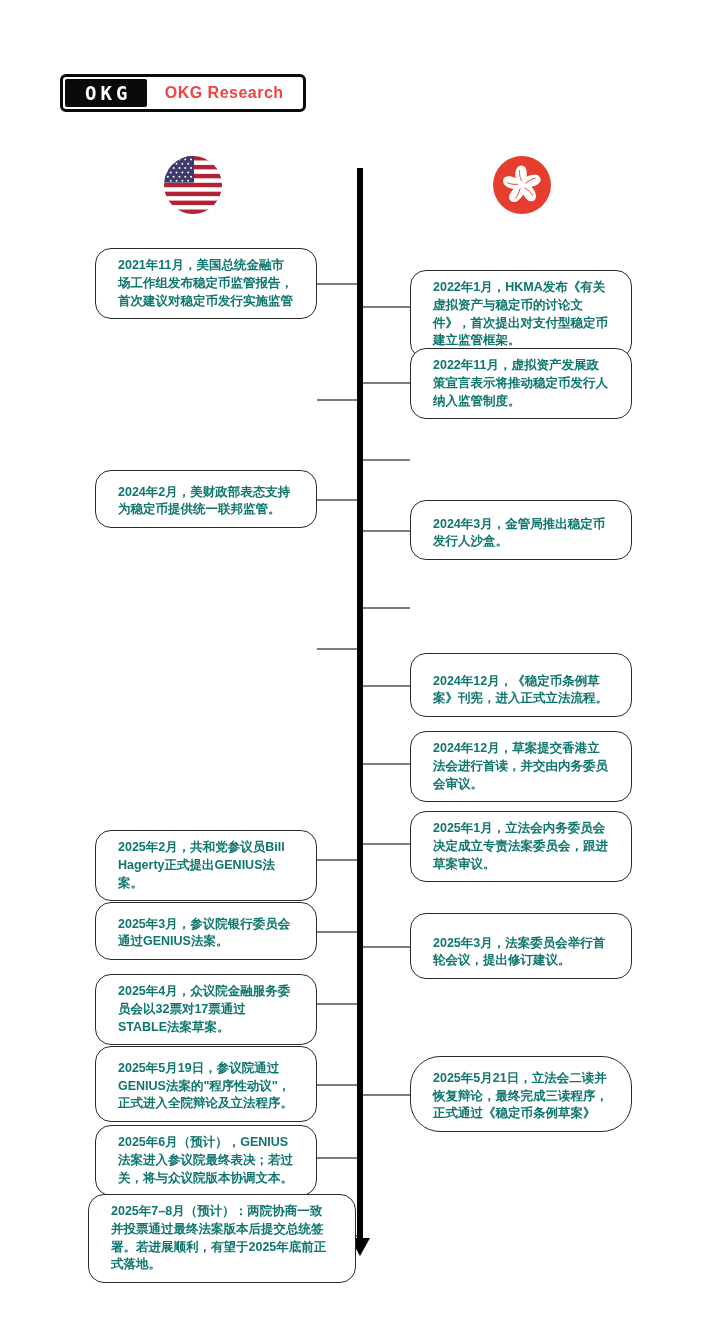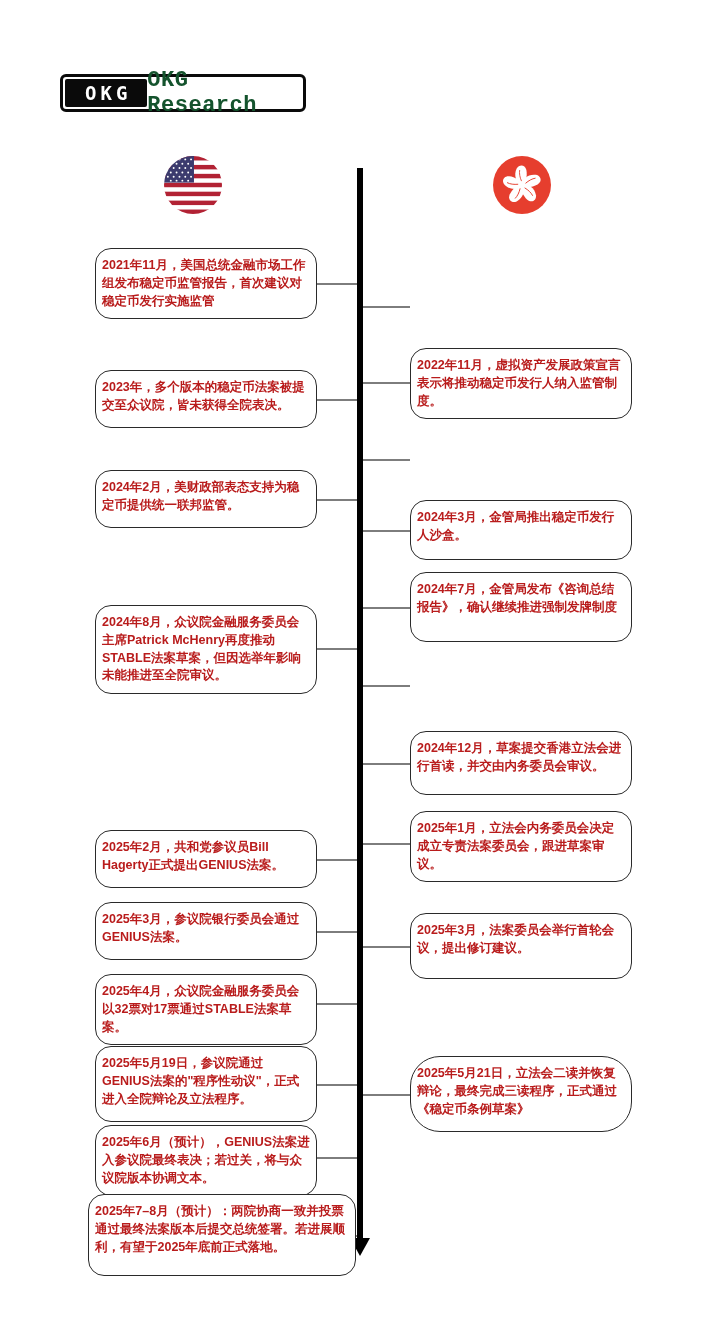--- a/index.html
+++ b/index.html
@@ -8,36 +8,36 @@
 
   
   .logo{position:absolute;left:60px;top:66px;width:246px;height:38px;
         border:3px solid #0a0a0a;border-radius:6px;background:#fff;
         display:flex;align-items:stretch;padding:2px;box-sizing:border-box;}
   .logo-mark{background:#0a0a0a;color:#fff;border-radius:2px;
         font-family:"DejaVu Sans Mono",monospace;font-weight:bold;font-size:19px;
         letter-spacing:4px;display:flex;align-items:center;justify-content:center;
         padding:0 16px 0 20px;}
   .logo-text{flex:1;display:flex;align-items:center;justify-content:center;
-        font-weight:bold;font-size:22px;color:#14532d;letter-spacing:0.5px;font-family:Liberation Mono, monospace;}
+        font-weight:bold;font-size:16px;color:#ef4444;letter-spacing:0.5px;}
 
   
   .flag{position:absolute;width:58px;height:58px;}
 
   
   .axis{position:absolute;left:357px;top:160px;width:6px;height:1072px;background:#000;}
   .axis-arrow{position:absolute;left:350px;top:1230px;width:0;height:0;
         border-left:10px solid transparent;border-right:10px solid transparent;
         border-top:18px solid #000;}
 
   
   .box{position:absolute;box-sizing:border-box;width:222px;background:#fff;
-       border:1.5px solid #2a2a2a;border-radius:16px;padding:8px 6px;
-       font-size:12.5px;line-height:1.42;font-weight:600;color:#b91c1c;
-       display:flex;align-items:flex-start;}
+       border:1.5px solid #2a2a2a;border-radius:16px;padding:8px 22px;
+       font-size:12.5px;line-height:1.42;font-weight:600;color:#0f766e;
+       display:flex;align-items:flex-end;}
   .box span{display:block;}
 
   
   .conn{position:absolute;height:1.5px;background:#7d7d7d;}
 </style>
 </head>
 <body>
 
 <div class="page">
 
@@ -145,56 +145,53 @@
   <div class="conn" style="left:363px;top:599px;width:47px;"></div>
   <div class="conn" style="left:363px;top:677px;width:47px;"></div>
   <div class="conn" style="left:363px;top:755px;width:47px;"></div>
   <div class="conn" style="left:363px;top:835px;width:47px;"></div>
   <div class="conn" style="left:363px;top:938px;width:47px;"></div>
   <div class="conn" style="left:363px;top:1086px;width:47px;"></div>
 
   <div class="box" style="left:95px;top:240px;min-height:70px;">
     <span>2021年11月，美国总统金融市场工作组发布稳定币监管报告，首次建议对稳定币发行实施监管</span>
     </div>
-  <div class="box" style="left:95px;top:362px;min-height:58px;">
-    <span> 2023年，多个版本的稳定币法案被提交至众议院，皆未获得全院表决。</span>
-    </div>
   <div class="box" style="left:95px;top:462px;min-height:58px;">
     <span>2024年2月，美财政部表态支持为稳定币提供统一联邦监管。</span>
     </div>
-  <div class="box" style="left:95px;top:597px;min-height:86px;">
-    <span>2024年8月，众议院金融服务委员会主席Patrick McHenry再度推动STABLE法案草案，但因选举年影响未能推进至全院审议。</span>
-    </div>
   <div class="box" style="left:95px;top:822px;min-height:58px;">
     <span>2025年2月，共和党参议员Bill Hagerty正式提出GENIUS法案。</span>
     </div>
   <div class="box" style="left:95px;top:894px;min-height:58px;">
     <span>2025年3月，参议院银行委员会通过GENIUS法案。</span>
     </div>
   <div class="box" style="left:95px;top:966px;min-height:58px;">
     <span>2025年4月，众议院金融服务委员会以32票对17票通过STABLE法案草案。</span>
     </div>
   <div class="box" style="left:95px;top:1038px;min-height:76px;">
     <span>2025年5月19日，参议院通过GENIUS法案的"程序性动议"，正式进入全院辩论及立法程序。</span>
     </div>
   <div class="box" style="left:95px;top:1117px;min-height:64px;">
     <span>2025年6月（预计），GENIUS法案进入参议院最终表决；若过关，将与众议院版本协调文本。</span>
     </div>
   <div class="box" style="left:88px;top:1186px;min-height:82px;width:268px;">
     <span>2025年7–8月（预计）：两院协商一致并投票通过最终法案版本后提交总统签署。若进展顺利，有望于2025年底前正式落地。</span>
     </div>
 
+  <div class="box" style="left:410px;top:262px;min-height:72px;">
+    <span>2022年1月，HKMA发布《有关虚拟资产与稳定币的讨论文件》，首次提出对支付型稳定币建立监管框架。</span>
+    </div>
   <div class="box" style="left:410px;top:340px;min-height:68px;">
     <span>2022年11月，虚拟资产发展政策宣言表示将推动稳定币发行人纳入监管制度。</span>
     </div>
   <div class="box" style="left:410px;top:492px;min-height:60px;">
     <span>2024年3月，金管局推出稳定币发行人沙盒。</span>
     </div>
-  <div class="box" style="left:410px;top:564px;min-height:70px;">
-    <span>2024年7月，金管局发布《咨询总结报告》，确认继续推进强制发牌制度</span>
+  <div class="box" style="left:410px;top:645px;min-height:64px;">
+    <span>2024年12月，《稳定币条例草案》刊宪，进入正式立法流程。</span>
     </div>
   <div class="box" style="left:410px;top:723px;min-height:64px;">
     <span>2024年12月，草案提交香港立法会进行首读，并交由内务委员会审议。</span>
     </div>
   <div class="box" style="left:410px;top:803px;min-height:64px;">
     <span>2025年1月，立法会内务委员会决定成立专责法案委员会，跟进草案审议。</span>
     </div>
   <div class="box" style="left:410px;top:905px;min-height:66px;">
     <span>2025年3月，法案委员会举行首轮会议，提出修订建议。</span>
     </div>

